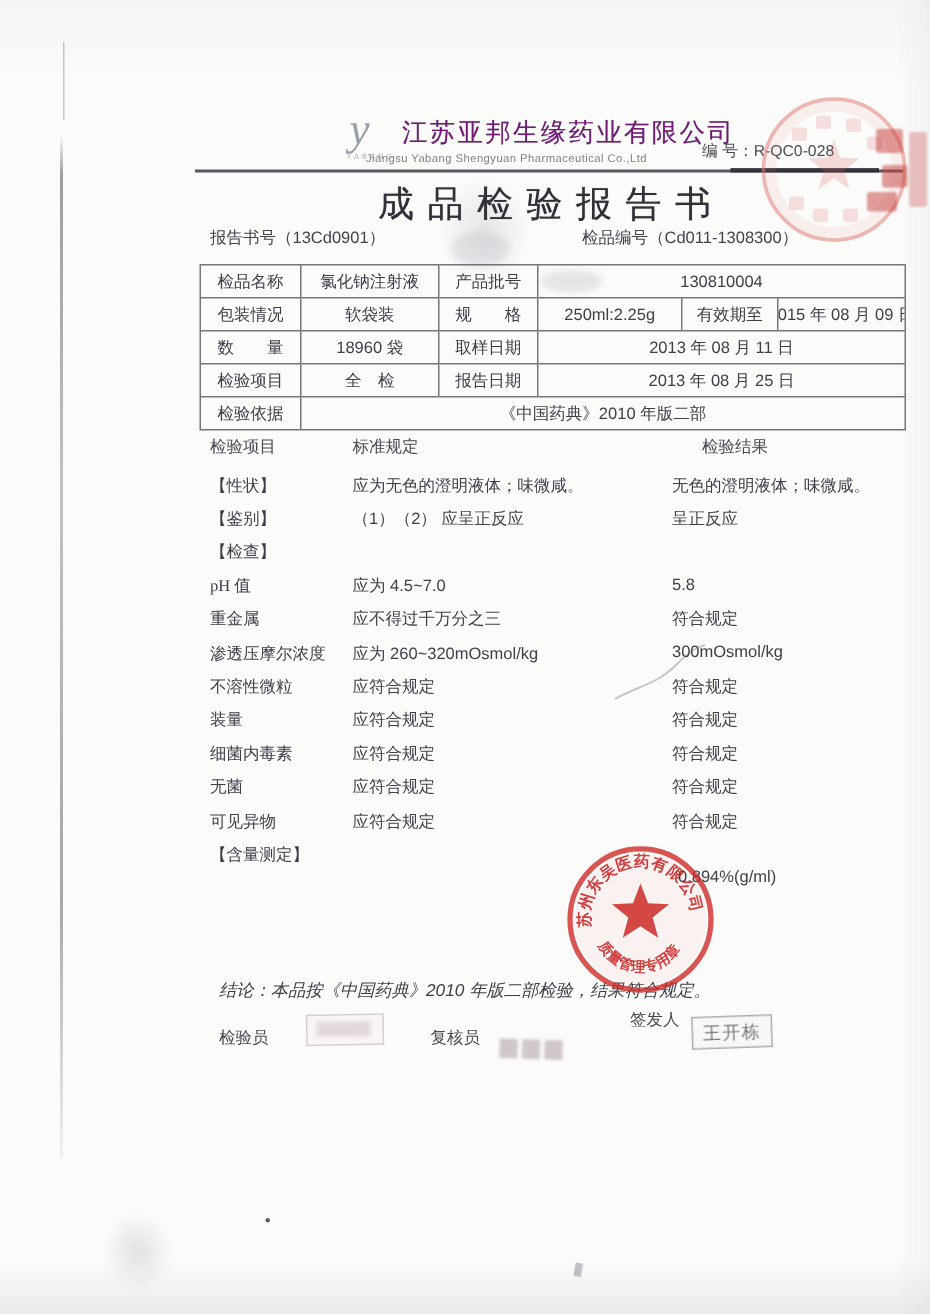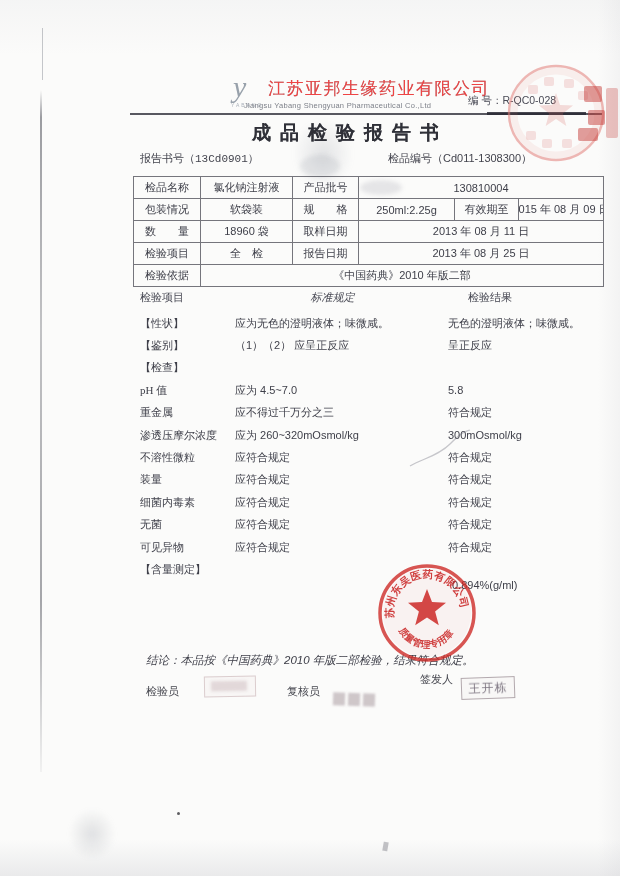--- a/index.html
+++ b/index.html
@@ -14,26 +14,26 @@
   .shade-top{left:0;top:0;width:620px;height:55px;background:linear-gradient(180deg,rgba(205,207,212,0.14),rgba(205,207,212,0));}
   .shade-bottom{left:0;top:840px;width:620px;height:36px;background:linear-gradient(0deg,rgba(188,190,196,0.28),rgba(188,190,196,0));}
   .shade-right{left:598px;top:0;width:22px;height:876px;background:linear-gradient(90deg,rgba(200,200,206,0),rgba(200,200,206,0.16));}
   .scan-line{left:40px;top:90px;width:2px;height:682px;
     background:linear-gradient(180deg,rgba(60,62,72,0) 0%,rgba(60,62,72,0.5) 4%,rgba(60,62,72,0.3) 35%,rgba(60,62,72,0.45) 75%,rgba(60,62,72,0.05) 100%);}
   .scan-line-top{left:42px;top:28px;width:1px;height:52px;background:rgba(95,100,112,0.35);}
   .smudge{filter:blur(2px);border-radius:50%;}
   
   .logo{left:233px;top:70px;font-family:"Liberation Serif","DejaVu Serif",serif;font-style:italic;font-size:30px;color:#98a1ab;}
   .logo-cap{left:231px;top:102px;font-size:5px;letter-spacing:2px;color:#aab1ba;}
-  .company-cn{left:268px;top:77px;font-size:17px;letter-spacing:1.5px;color:#ef4444;text-shadow:0 0 0.5px rgba(90,92,100,0.6);}
+  .company-cn{left:268px;top:77px;font-size:17px;letter-spacing:1.5px;color:#701a75;text-shadow:0 0 0.5px rgba(90,92,100,0.6);}
   .company-en{left:244px;top:101px;font-size:7.5px;letter-spacing:0.3px;color:#7d8089;}
   .doc-no{left:468px;top:94px;font-size:10.5px;color:#4a4b56;}
   .head-rule{left:130px;top:113px;width:472px;height:1.5px;background:rgba(48,48,58,0.8);}
   .head-rule2{left:487px;top:112px;width:99px;height:2.5px;background:rgba(40,40,50,0.85);}
-  .title{left:252px;top:120px;font-size:19px;font-weight:bold;letter-spacing:9px;color:#2f3038;text-shadow:0 0 0.5px rgba(47,48,56,0.7);}
+  .title{left:252px;top:120px;font-size:24px;font-weight:normal;letter-spacing:9px;color:#2f3038;text-shadow:0 0 0.5px rgba(47,48,56,0.7);}
   .meta{font-size:11px;color:#42434d;}
   
   .info-table{
     position:absolute;left:133px;top:176px;width:470px;
     display:grid;grid-template-columns:67px 92px 66px 96px 64px 85px;
     border-top:1px solid rgba(60,60,70,0.7);border-left:1px solid rgba(60,60,70,0.7);
     font-size:11px;color:#3d3e48;
   }
   .cell{
     height:21px;display:flex;align-items:center;justify-content:center;
@@ -90,21 +90,21 @@
 
   <div class="abs logo">y</div>
   <div class="abs logo-cap">YABANG</div>
   <div class="abs company-cn">江苏亚邦生缘药业有限公司</div>
   <div class="abs company-en">Jiangsu Yabang Shengyuan Pharmaceutical Co.,Ltd</div>
   <div class="abs doc-no">编 号：R-QC0-028</div>
   <div class="abs head-rule"></div>
   <div class="abs head-rule2"></div>
   <div class="abs title">成品检验报告书</div>
 
-  <div class="abs meta" style="left:140px;top:151px;font-family:Liberation Mono, monospace;">报告书号（13Cd0901）</div>
+  <div class="abs meta" style="left:140px;top:151px;">报告书号（13Cd0901）</div>
   <div class="abs meta" style="left:388px;top:151px;">检品编号（Cd011-1308300）</div>
 
   <div class="info-table">
     <div class="cell">检品名称</div>
     <div class="cell">氯化钠注射液</div>
     <div class="cell">产品批号</div>
     <div class="cell sp3">130810004</div>
 
     <div class="cell">包装情况</div>
     <div class="cell">软袋装</div>
@@ -121,21 +121,21 @@
     <div class="cell">检验项目</div>
     <div class="cell">全　检</div>
     <div class="cell">报告日期</div>
     <div class="cell sp3">2013 年 08 月 25 日</div>
 
     <div class="cell">检验依据</div>
     <div class="cell sp5">《中国药典》2010 年版二部</div>
   </div>
 
   <div class="abs res-head" style="left:140px;top:290px;">检验项目</div>
-  <div class="abs res-head" style="left:235px;top:290px;width:195px;text-align:center;font-style:italic;">标准规定</div>
+  <div class="abs res-head" style="left:235px;top:290px;width:195px;">标准规定</div>
   <div class="abs res-head" style="left:430px;top:290px;width:120px;text-align:center;">检验结果</div>
 
   <div class="res-grid">
     <div class="rc1">【性状】</div>
     <div class="rc2">应为无色的澄明液体；味微咸。</div>
     <div class="rc3">无色的澄明液体；味微咸。</div>
     <div class="rc1">【鉴别】</div>
     <div class="rc2">（1）（2）  应呈正反应</div>
     <div class="rc3">呈正反应</div>
     <div class="rc1">【检查】</div>

